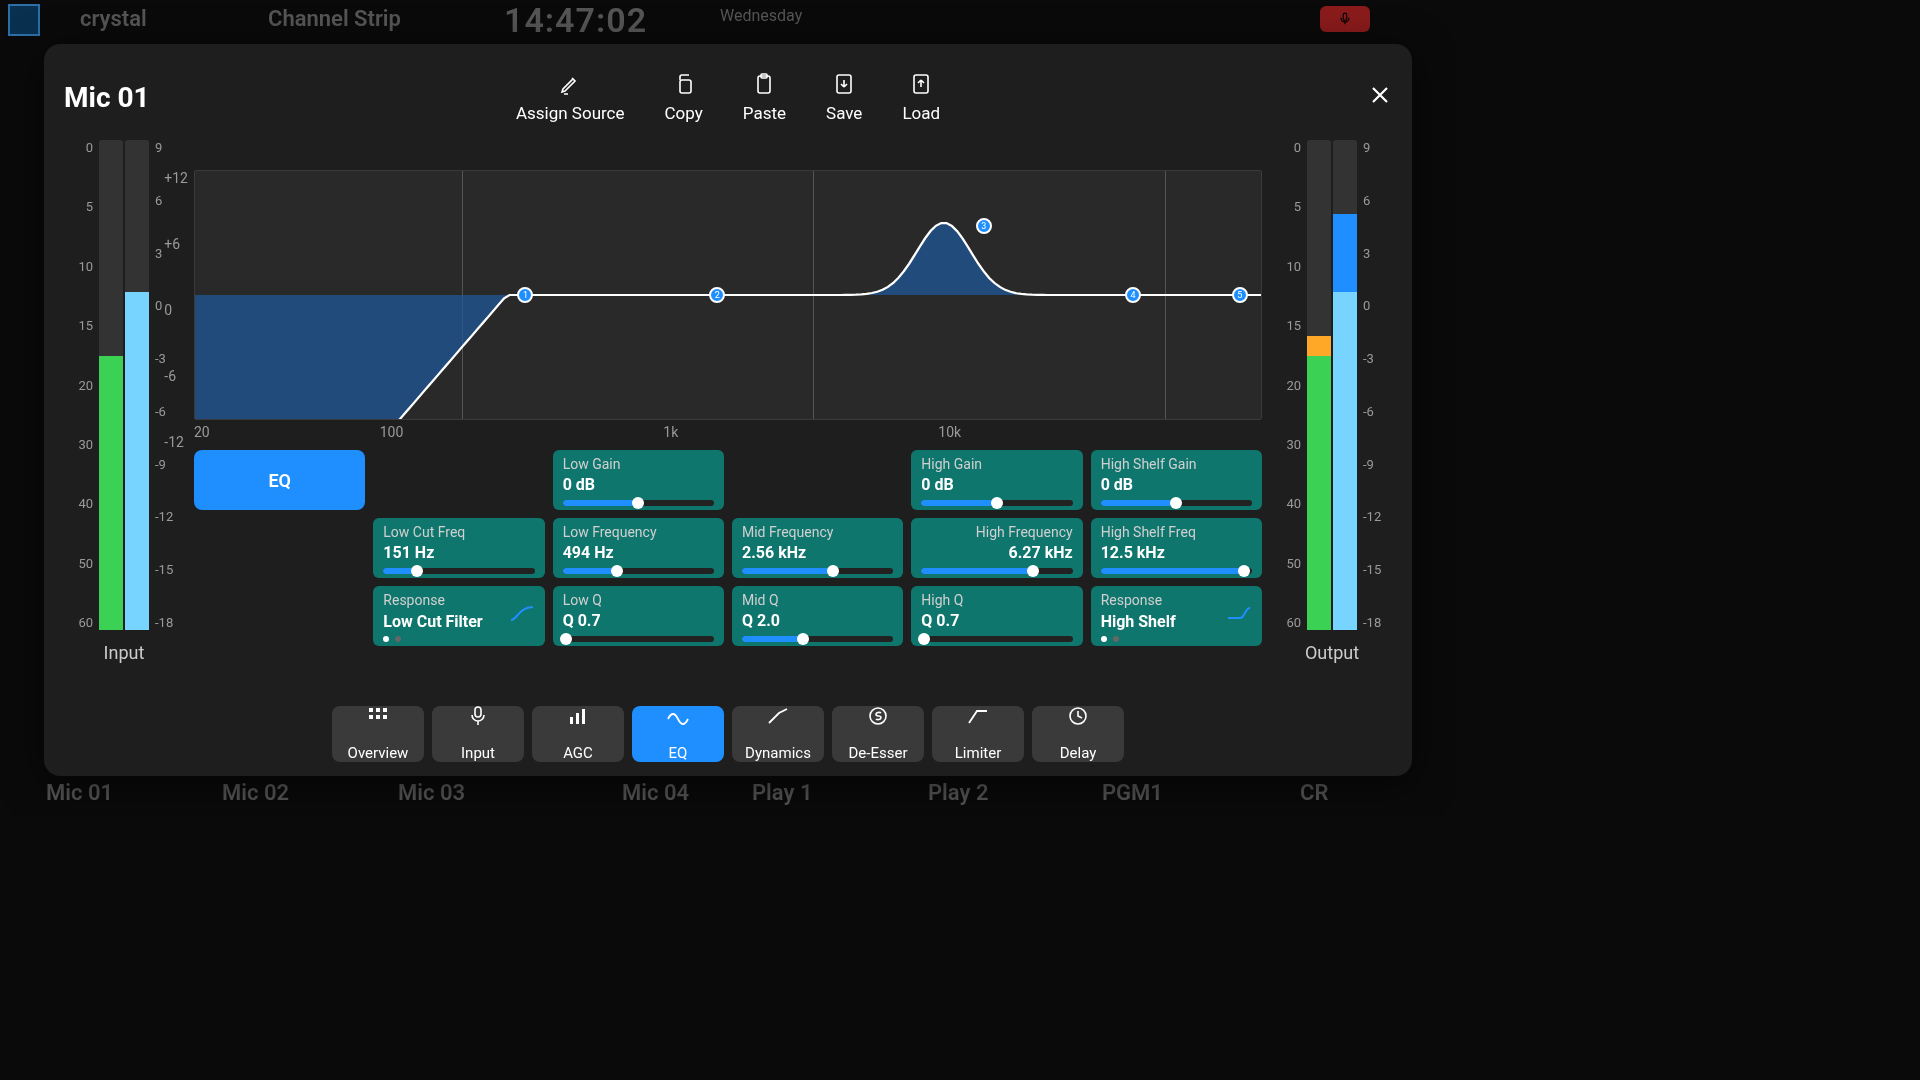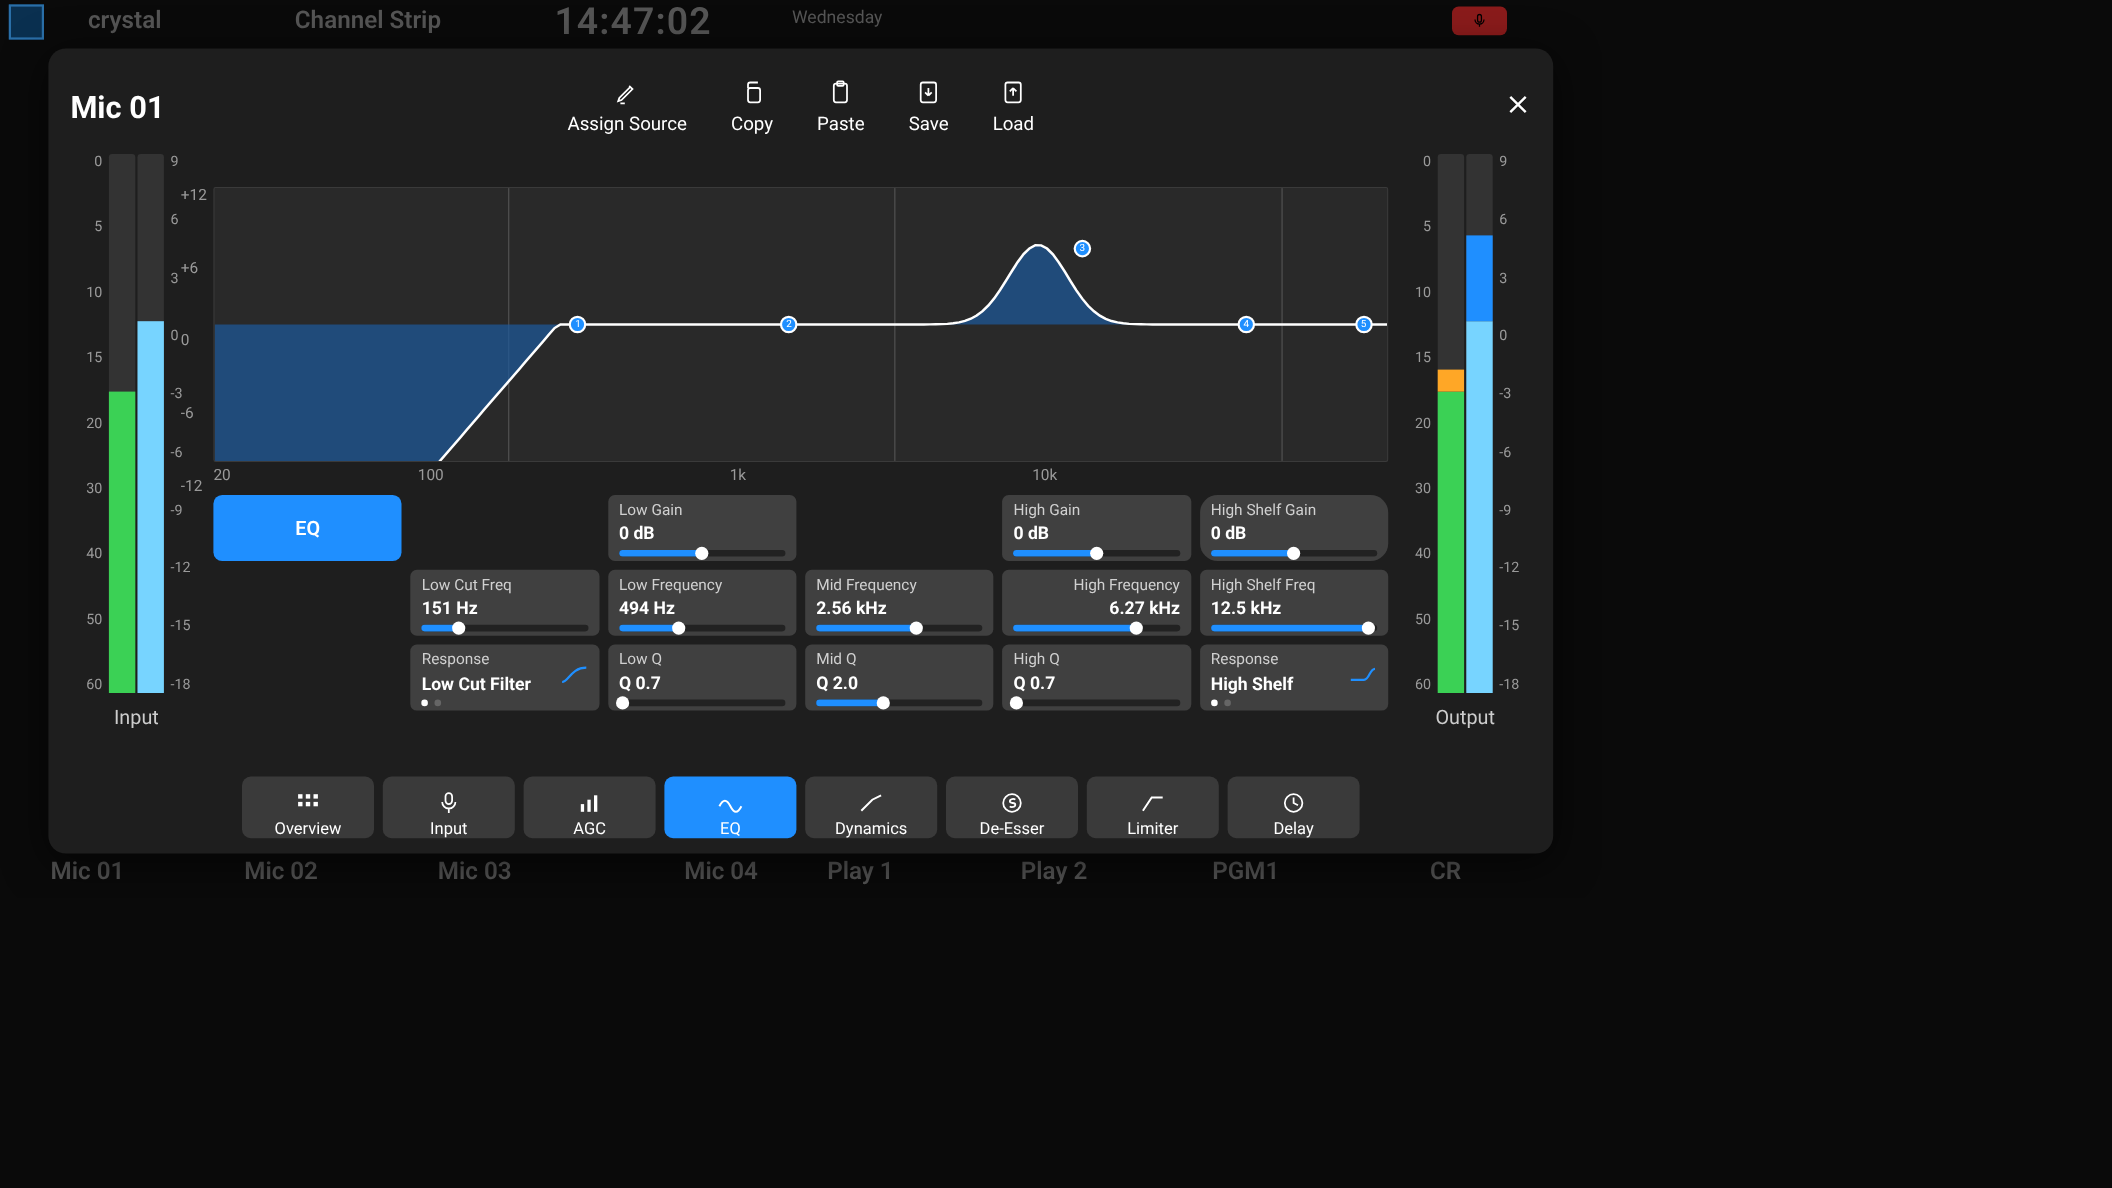--- a/index.html
+++ b/index.html
@@ -57,33 +57,33 @@
   .x-scale { display:flex; justify-content:space-between; font-size:14px; color:#9a9a9a; padding:4px 0 10px 0; width:100%;}
   .x-scale span:nth-child(1){margin-left:0px;}
   .x-scale span:nth-child(2){margin-left:170px;}
   .x-scale span:nth-child(3){margin-left:260px;}
   .x-scale span:nth-child(4){margin-left:260px; margin-right:auto;}
   .vgrid { position:absolute; top:0; bottom:0; width:1px; background:#555;}
 
   .param-grid { display:grid; grid-template-columns: repeat(6, 1fr); grid-auto-rows: 60px; gap:8px;}
   .eq-on { background:#1f8fff; border-radius:8px; display:flex; align-items:center; justify-content:center; font-size:18px; font-weight:600; grid-row:1;}
   .empty-cell { }
-  .pcell { background:#404040; border-radius:6px; padding:6px 10px 4px 10px; display:flex; flex-direction:column; justify-content:space-between; position:relative; cursor:pointer;}
+  .pcell { background:#0f766e; border-radius:6px; padding:6px 10px 4px 10px; display:flex; flex-direction:column; justify-content:space-between; position:relative; cursor:pointer;}
   .pcell .pname { font-size:14px; color:#d0d0d0;}
   .pcell .pval { font-size:16px; font-weight:700; color:#fff; margin-top:-2px;}
   .pslider { height:6px; background:#222; border-radius:3px; position:relative; margin-top:2px;}
   .pslider .track { height:100%; background:#1f8fff; border-radius:3px;}
   .pslider .thumb { position:absolute; top:-3px; width:12px; height:12px; background:#fff; border-radius:50%; transform:translateX(-50%);}
   .pdots { display:flex; gap:6px;}
   .pdots .dot{ width:6px; height:6px; border-radius:50%; background:#666;}
   .pdots .dot.on{ background:#fff;}
   .resp-icon { position:absolute; right:10px; top:18px;}
 
   .tabs { display:flex; gap:8px; justify-content:center; margin-top:auto; padding-top:14px;}
-  .tab { width:120px; height:56px; background:#3a3a3a; border-radius:8px; display:flex; flex-direction:column; align-items:center; justify-content:flex-end; gap:4px; font-size:15px; cursor:pointer;}
+  .tab { width:92px; height:56px; background:#3a3a3a; border-radius:8px; display:flex; flex-direction:column; align-items:center; justify-content:space-between; gap:4px; font-size:15px; cursor:pointer;}
   .tab.active { background:#1f8fff;}
   .tab .tico { height:20px; display:flex; align-items:center; justify-content:center;}
 
   .eq-node { position:absolute; width:16px; height:16px; border-radius:50%; background:#1f8fff; border:2px solid #fff; transform:translate(-50%,-50%); font-size:9px; color:#fff; display:flex; align-items:center; justify-content:center;}
 </style>
 </head>
 <body>
 
 <div class="bg-logo"></div>
 <div class="bg-hint" style="left:80px; top:6px;">crystal</div>
@@ -246,21 +246,21 @@
             </div>
           </div>
           <div class="pcell" style="grid-area: 1 / 5;">
             <div class="pname">High Gain</div>
             <div class="pval">0 dB</div>
             <div class="pslider">
               <div class="track" style="width:50%; margin-left:0;"></div>
               <div class="thumb" style="left:50%;"></div>
             </div>
           </div>
-          <div class="pcell" style="grid-area: 1 / 6; border-radius: 16px;">
+          <div class="pcell" style="grid-area: 1 / 6;">
             <div class="pname">High Shelf Gain</div>
             <div class="pval">0 dB</div>
             <div class="pslider">
               <div class="track" style="width:50%; "></div>
               <div class="thumb" style="left:50%;"></div>
             </div>
           </div>
           <div class="pcell" style="grid-area: 2 / 2;">
             <div class="pname">Low Cut Freq</div>
             <div class="pval">151 Hz</div>

